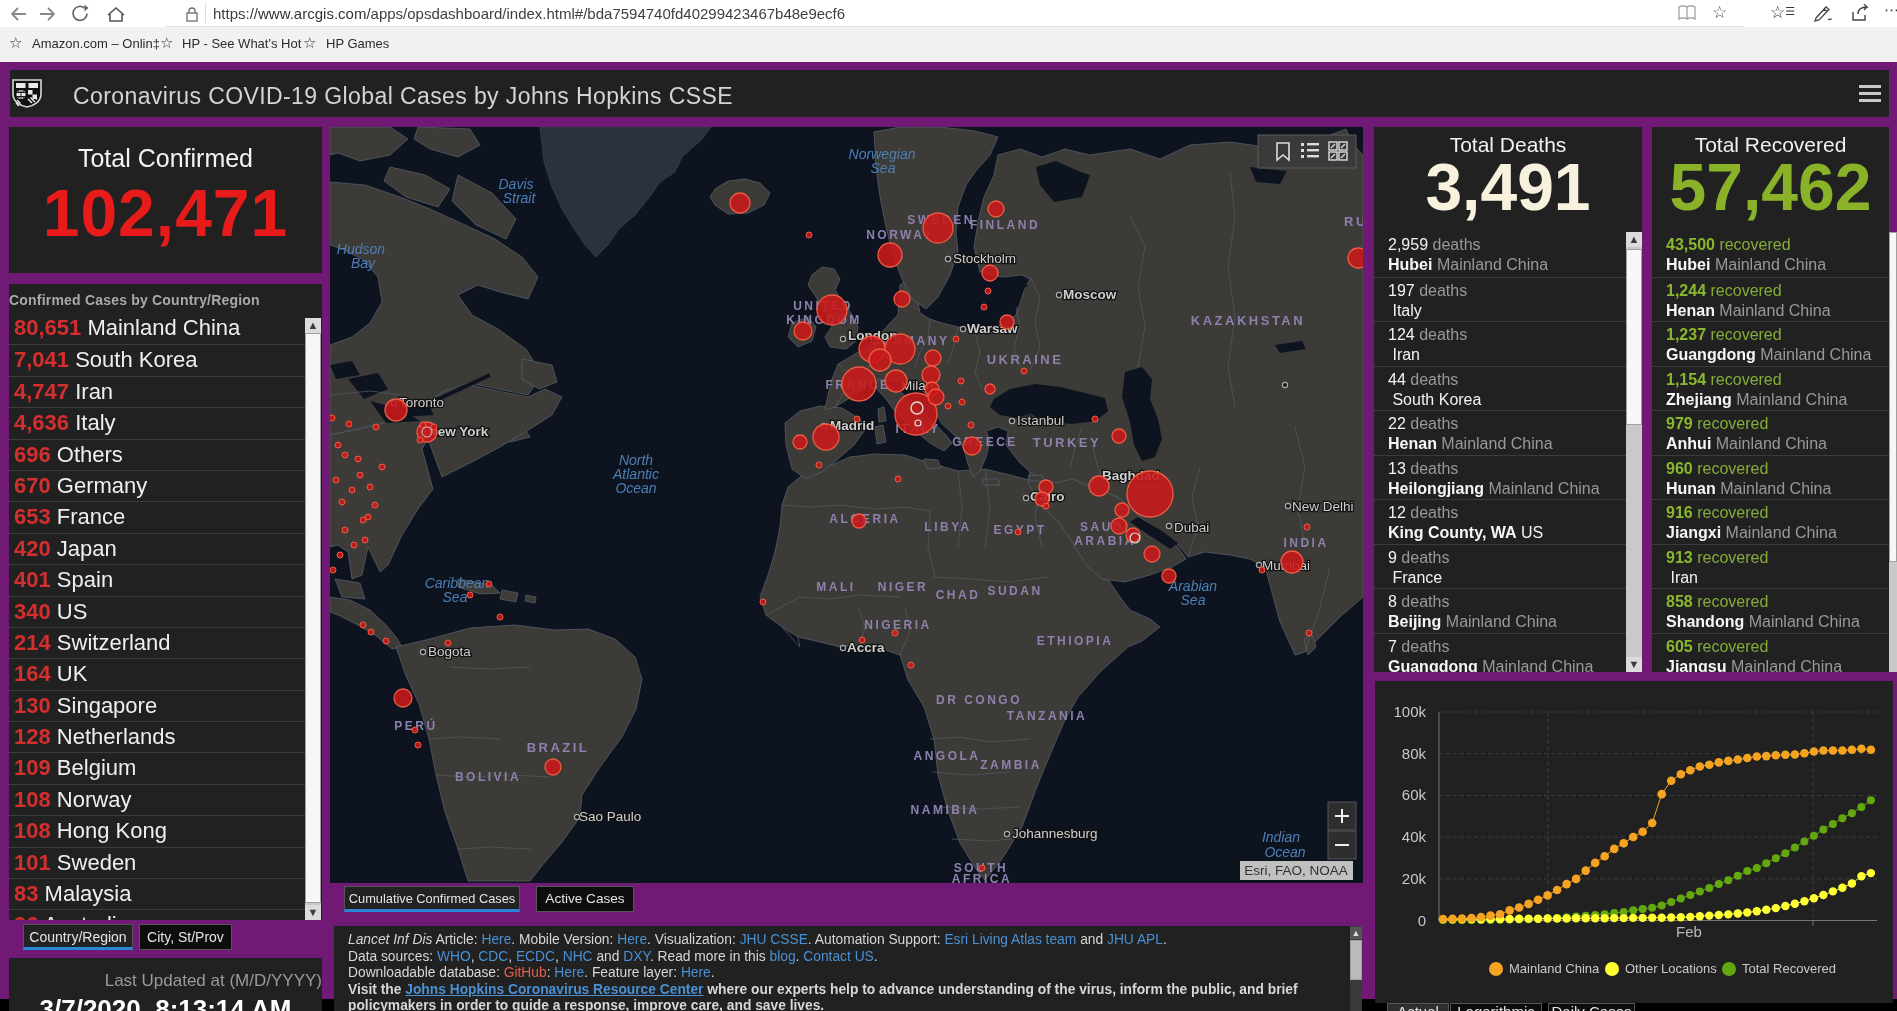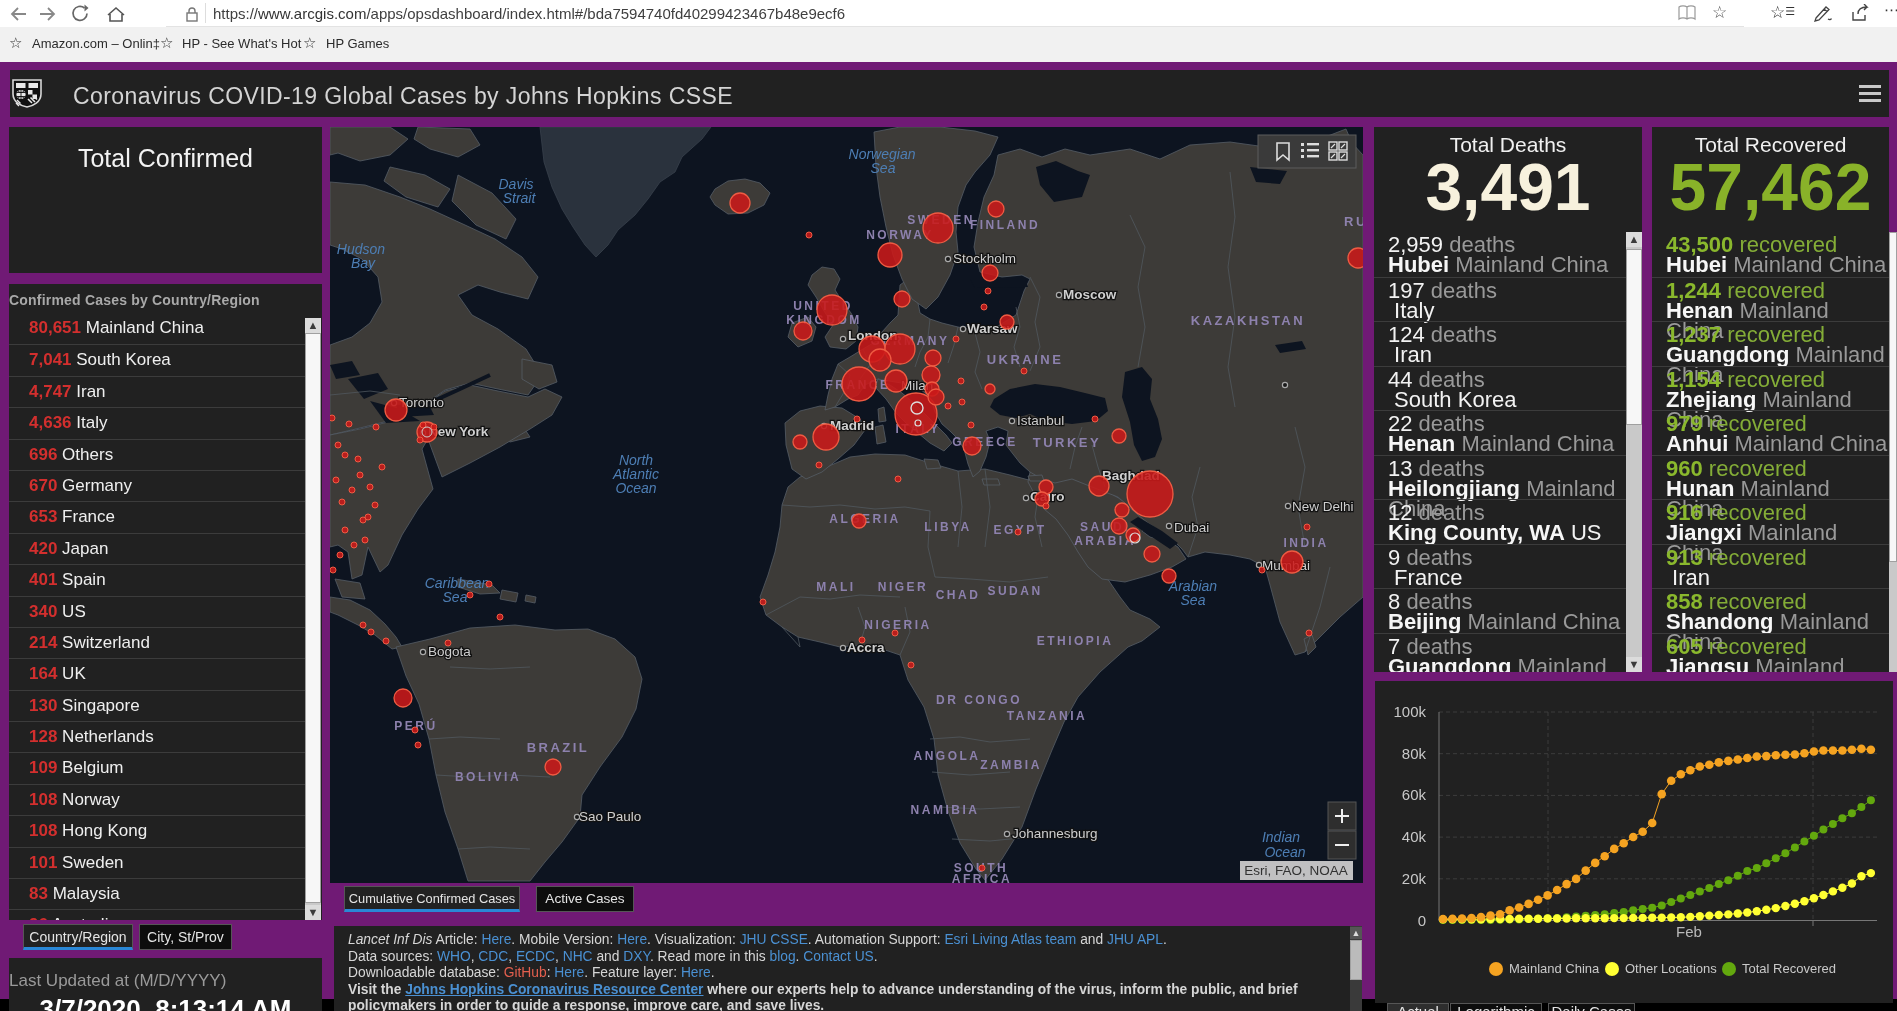--- a/index.html
+++ b/index.html
@@ -20,48 +20,48 @@
 #hdrtitle{position:absolute;left:73px;top:21px;font-size:23px;color:#d4d4d4;letter-spacing:.4px}
 #burger{position:absolute;left:1859px;top:23px;width:22px}
 #burger div{height:3px;background:#c9c9c9;margin-bottom:4px}
 
 #p1{left:9px;top:65px;width:313px;height:146px}
 #p1 .t{margin-top:17px;text-align:center;font-size:25px;color:#f3f3f3}
 #p1 .n{margin-top:2px;text-align:center;font-size:66px;font-weight:bold;color:#e81b1b;letter-spacing:1px}
 #p2{left:9px;top:222px;width:313px;height:636px;overflow:hidden}
 #p2 .t{margin-top:8px;text-align:left;font-size:14px;font-weight:bold;color:#a9a9a9;letter-spacing:.2px}
 #clist{position:absolute;left:0;top:29px;width:296px;height:607px;overflow:hidden}
-.crow{position:relative;height:31.4px;border-top:1px solid #3c3c3c;padding-left:20px;line-height:29px;font-size:17px;white-space:nowrap}
+.crow{position:relative;height:31.4px;border-top:1px solid #3c3c3c;padding-left:5px;line-height:29px;font-size:22px;white-space:nowrap}
 .crow:first-child{border-top:none}
 .cnum{color:#d32f2e;font-weight:bold}
 .cname{color:#efefef}
 .sbar{position:absolute;background:#bfbfbf;z-index:30}
 .sthumb{position:absolute;background:#f7f7f7;border:1px solid #a0a0a0;z-index:32}
 .schev{position:absolute;text-align:center;color:#3c3c3c;font-size:11px;background:#dcdcdc;z-index:34}
 .tab{position:absolute;border:1px solid #565656;background:#0d0d0d;color:#e4e4e4;text-align:center;white-space:nowrap;overflow:hidden}
 .tab.on{background:#222;border-bottom:3px solid #2a87d6}
 #p3{left:9px;top:896px;width:313px;height:115px}
-#p3 .t{margin-top:13px;text-align:left;font-size:17px;color:#9a9a9a}
+#p3 .t{margin-top:13px;text-align:right;font-size:17px;color:#9a9a9a}
 #p3 .n{margin-top:3px;text-align:center;font-size:26px;font-weight:bold;color:#fff}
 
 #mappanel{left:330px;top:65px;width:1033px;height:756px;background:#0d1420;overflow:hidden}
 
 #infop{left:334px;top:864px;width:1028px;height:147px;background:#212121;color:#d6d6d6;font-size:13.8px;overflow:hidden}
 #infop .in{position:absolute;left:14px;top:6px;width:1010px;line-height:16.5px;white-space:nowrap}
 #infop a{color:#4a90d2;text-decoration:none}
 .bold{font-weight:bold}
 
 #pd{left:1374px;top:65px;width:268px;height:545px;overflow:hidden}
 #pr{left:1652px;top:65px;width:237px;height:545px;overflow:hidden}
 .bigt{margin-top:6px;text-align:center;font-size:21px;color:#f0f0f0}
 .bign{margin-top:-8px;text-align:center;font-size:66px;font-weight:bold;letter-spacing:0px}
 #pd .bign{color:#f7f1dd}
 #pr .bign{color:#89b229}
 .dlist{position:absolute;left:0;top:105px;width:100%;overflow:hidden}
-.drow{position:relative;border-top:1px solid #3c3c3c;height:44.5px;padding:3px 0 0 14px;font-size:22px;line-height:20px}
+.drow{position:relative;border-top:1px solid #3c3c3c;height:44.5px;padding:3px 0 0 14px;font-size:16px;line-height:20px}
 .drow:first-child{border-top:none}
 .g{color:#999}
 .w{color:#f2f2f2}
 .wb{color:#f6f6f6;font-weight:bold}
 .gn{color:#8ab82d;font-weight:bold}
 .gr{color:#84ad37}
 
 #pc{left:1375px;top:619px;width:518px;height:322px}
 </style>
 </head>
@@ -140,20 +140,21 @@
 <div class="sbar" style="left:1626px;top:170px;width:16px;height:440px;background:#c9c9c9"></div>
 <div class="schev" style="left:1626px;top:170px;width:16px;height:15px;line-height:15px">▲</div>
 <div class="schev" style="left:1626px;top:595px;width:16px;height:15px;line-height:15px">▼</div>
 <div class="sthumb" style="left:1626px;top:187px;width:16px;height:176px"></div>
 
 <div class="sbar" style="left:1889px;top:170px;width:8px;height:440px;background:#c9c9c9"></div>
 <div class="sthumb" style="left:1889px;top:170px;width:8px;height:330px"></div>
 
     <div id="p1" class="panel">
         <div class="t">Total Confirmed</div>
+        <div class="n">102,471</div>
       </div>
     <div id="p2" class="panel">
       <div class="t">Confirmed Cases by Country/Region</div>
       <div id="clist">
           <div class="crow"><span class="cnum">80,651</span> <span class="cname">Mainland China</span></div>
           <div class="crow"><span class="cnum">7,041</span> <span class="cname">South Korea</span></div>
           <div class="crow"><span class="cnum">4,747</span> <span class="cname">Iran</span></div>
           <div class="crow"><span class="cnum">4,636</span> <span class="cname">Italy</span></div>
           <div class="crow"><span class="cnum">696</span> <span class="cname">Others</span></div>
           <div class="crow"><span class="cnum">670</span> <span class="cname">Germany</span></div>

